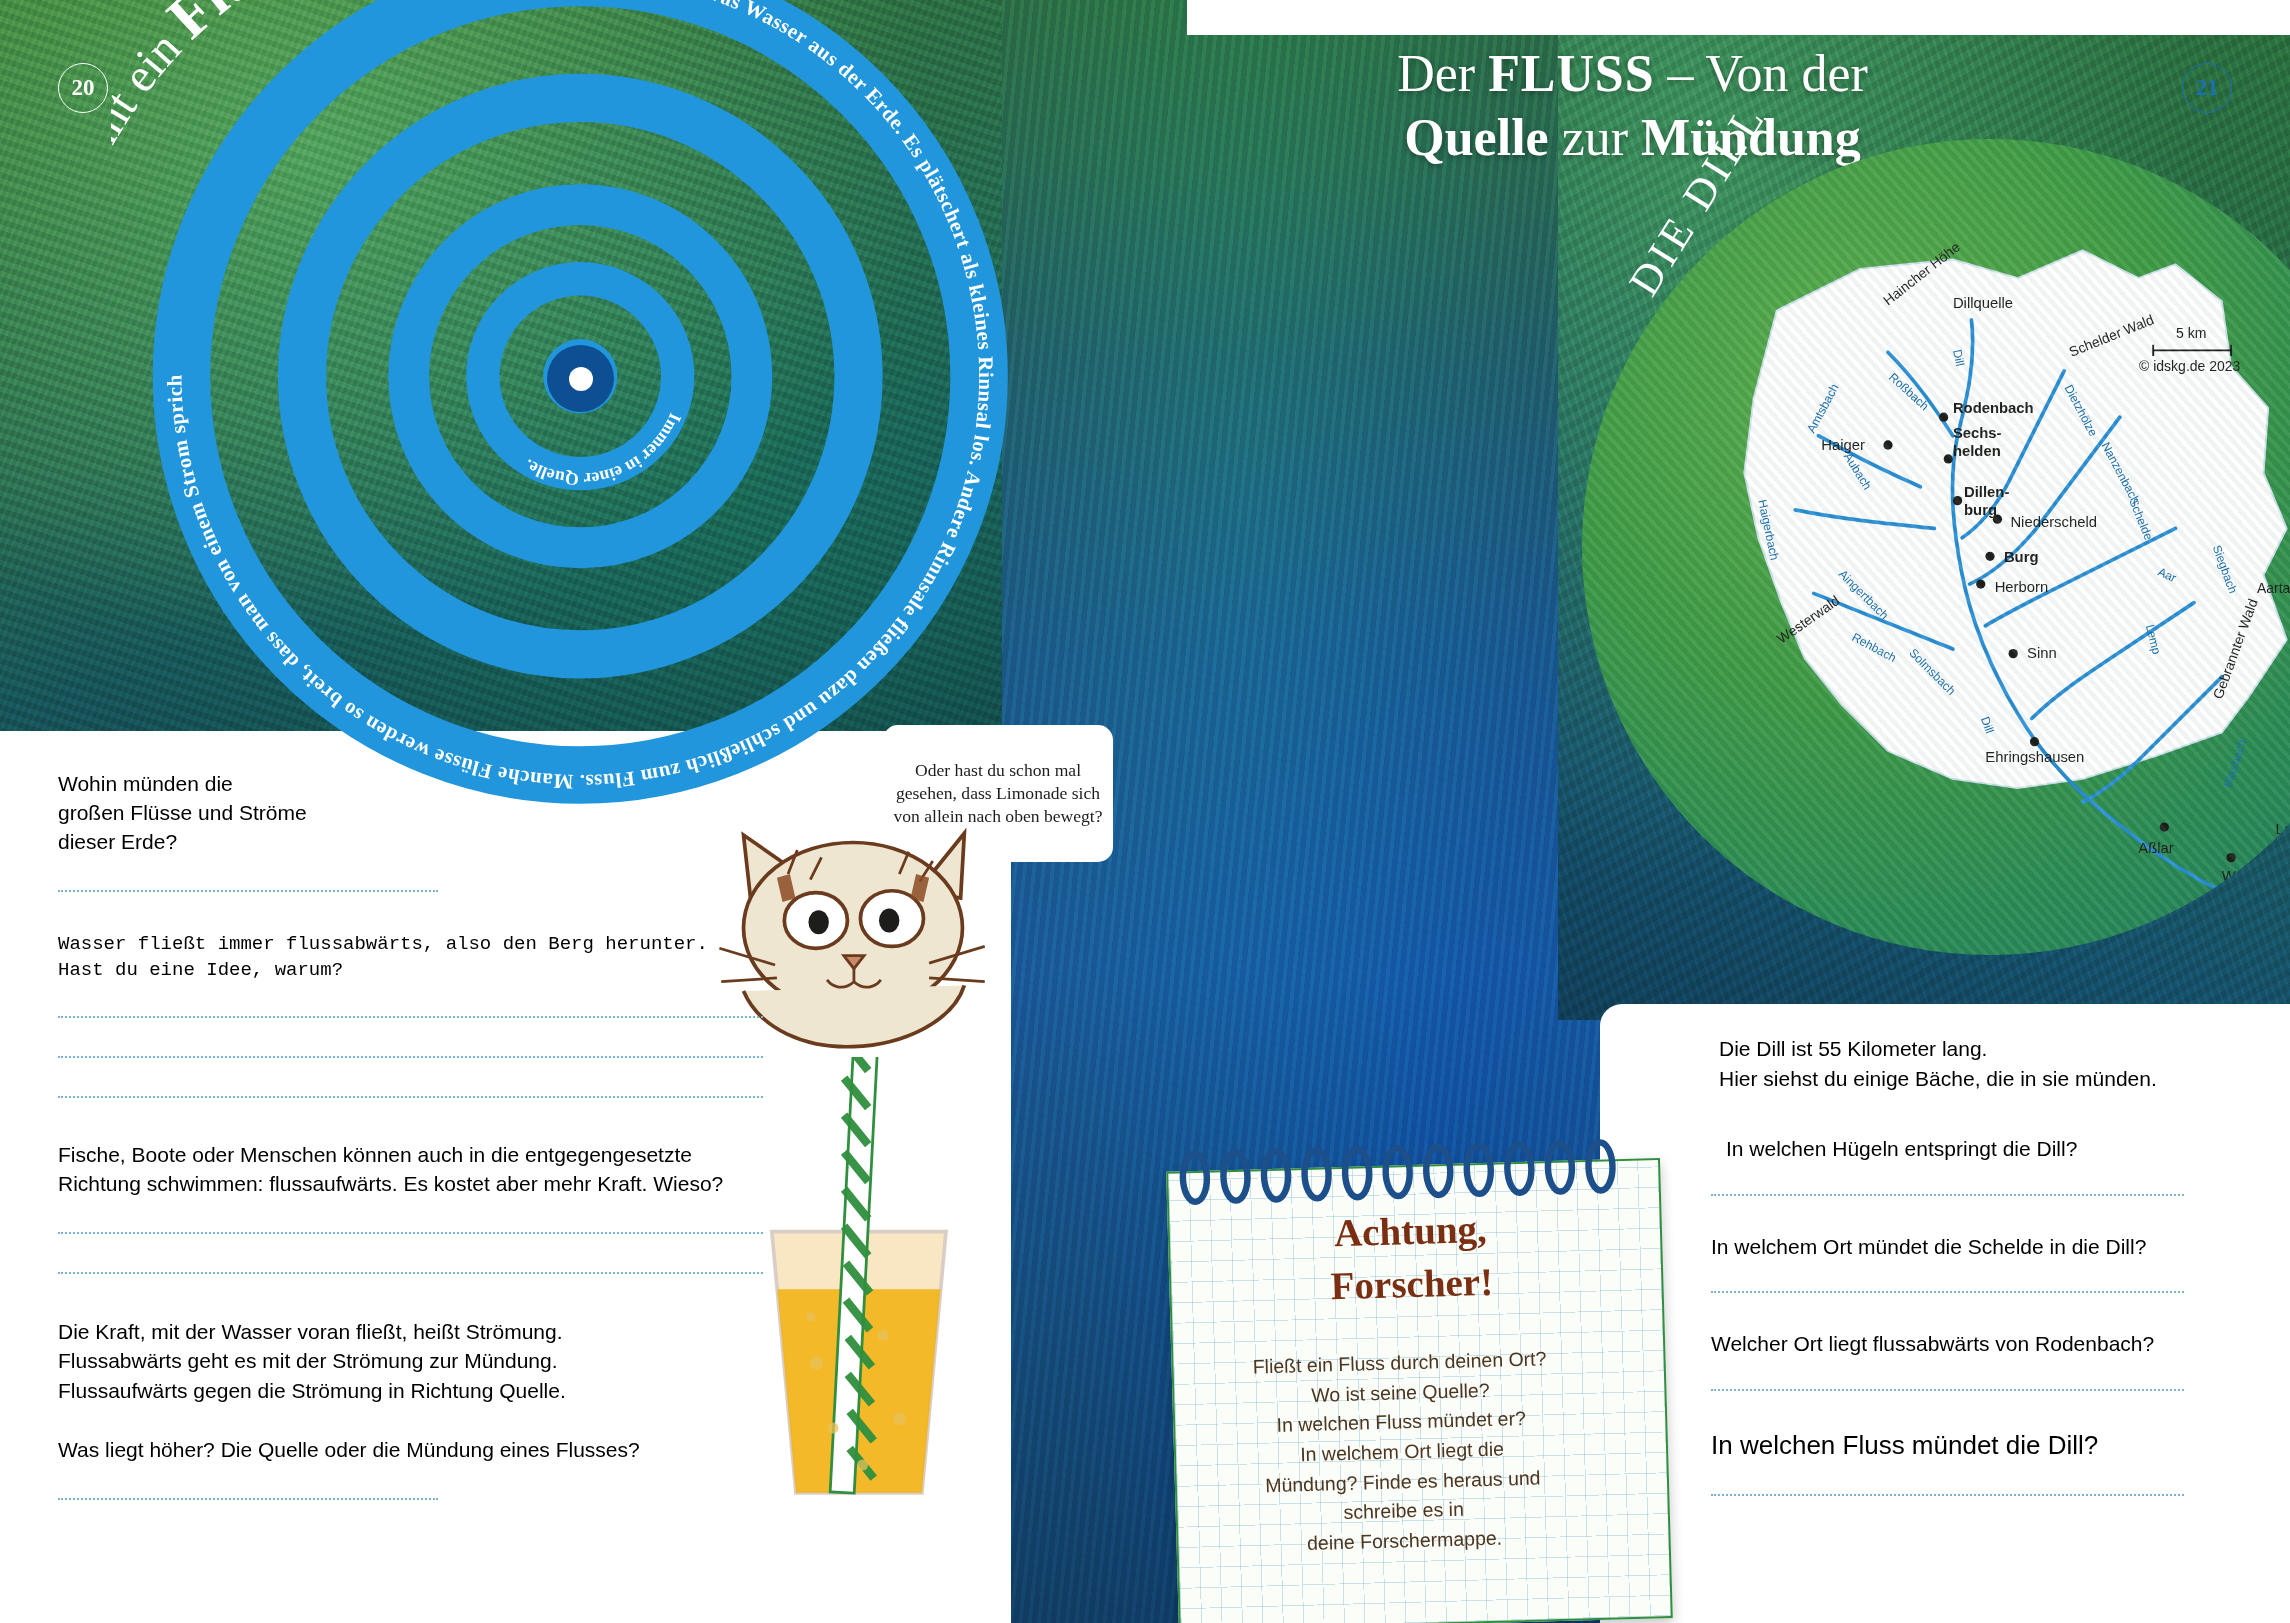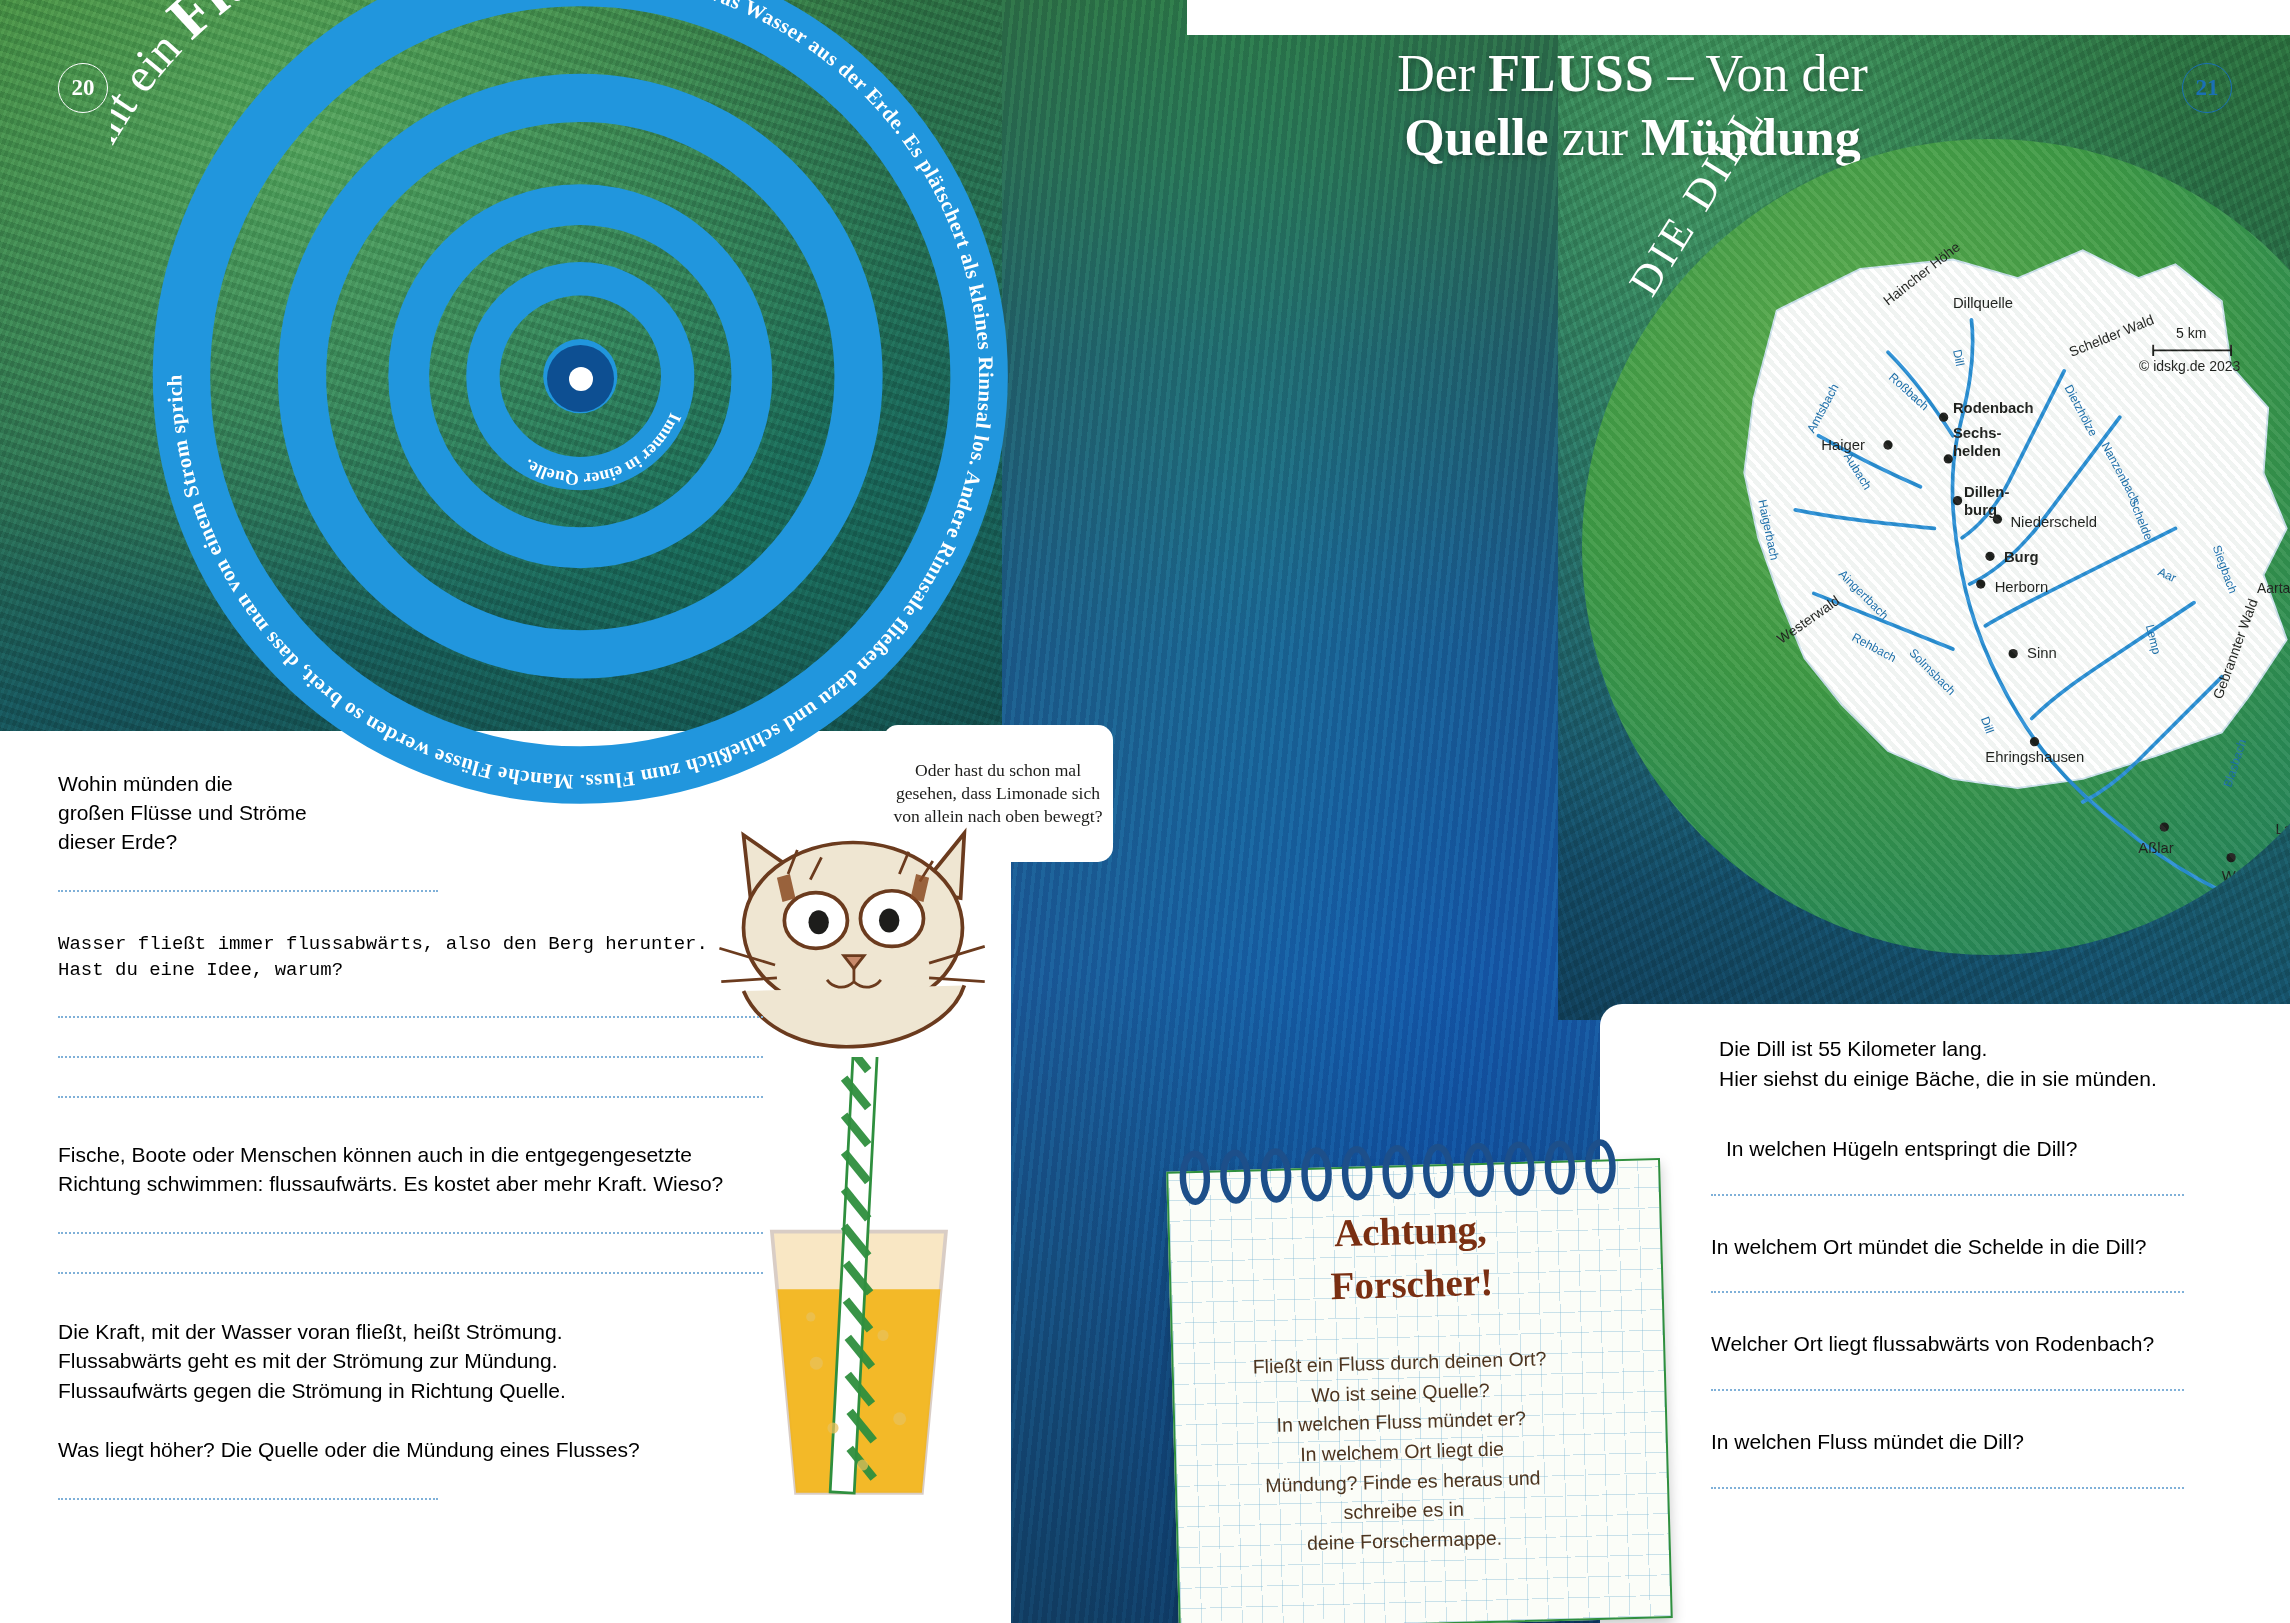--- a/index.html
+++ b/index.html
@@ -564,19 +564,19 @@
       <p style="font-size:21px; margin:0;">In welchem Ort mündet die Schelde in die Dill?</p>
       <div class="dotline r"></div>
     </div>
 
     <div style="margin-top:39px;">
       <p style="font-size:21px; margin:0;">Welcher Ort liegt flussabwärts von Rodenbach?</p>
       <div class="dotline r"></div>
     </div>
 
     <div style="margin-top:39px;">
-      <p style="font-size:21px; margin:0;">In welchen Fluss mündet die Dill?</p>
+      <p style="font-size:26px; margin:0;">In welchen Fluss mündet die Dill?</p>
       <div class="dotline r"></div>
     </div>
   </div>
 
 </div>
 
 
 </body></html>

